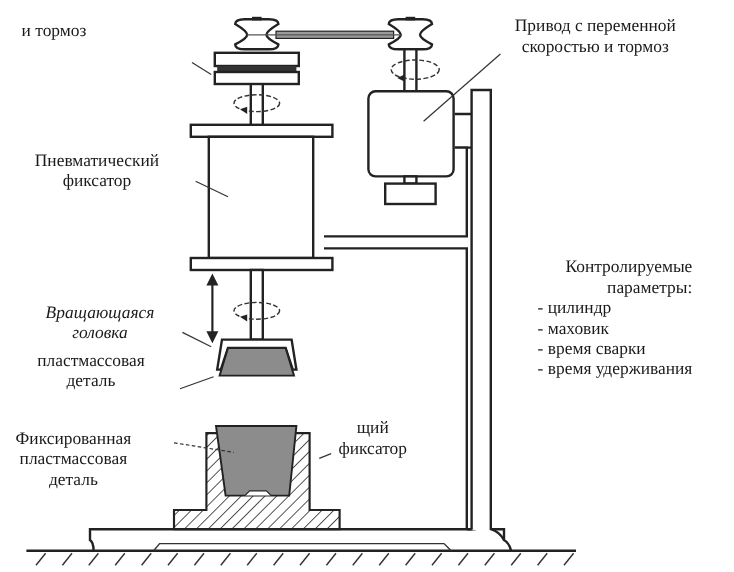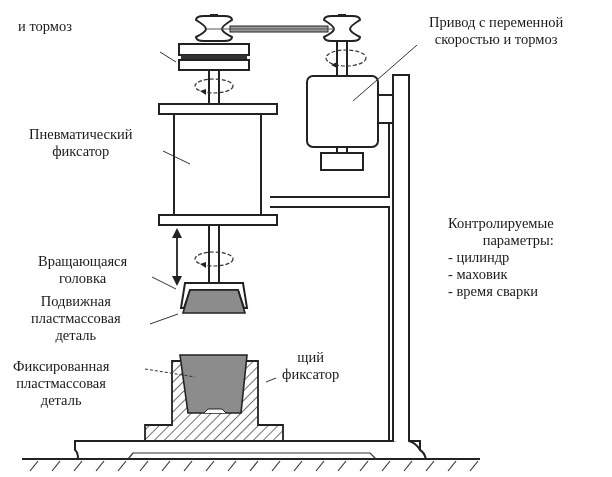--- a/index.html
+++ b/index.html
@@ -142,37 +142,37 @@
   <div>и тормоз</div>
 </div>
 <div class="lbl" style="left:429px; top:14px;">
   <div>Привод с переменной</div>
   <div>скоростью и тормоз</div>
 </div>
 <div class="lbl" style="left:29px; top:126px;">
   <div>Пневматический</div>
   <div>фиксатор</div>
 </div>
-<div class="lbl" style="left:38px; top:253px;">
+<div class="lbl" style="left:38px; top:253px;font-style:italic;">
   <div>Вращающаяся</div>
   <div>головка</div>
 </div>
 <div class="lbl" style="left:31px; top:293px;">
-  <div>Подвижная</div>
   <div>пластмассовая</div>
   <div>деталь</div>
 </div>
 <div class="lbl" style="left:13px; top:358px;">
   <div>Фиксированная</div>
   <div>пластмассовая</div>
   <div>деталь</div>
 </div>
 <div class="lbl" style="left:282px; top:349px;">
   <div>щий</div>
   <div>фиксатор</div>
 </div>
 <div class="lbl params" style="left:448px; top:215px;">
   <div class="ptitle">Контролируемые</div>
   <div class="ptitle">параметры:</div>
   <div>- цилиндр</div>
   <div>- маховик</div>
   <div>- время сварки</div>
+  <div>- время удерживания</div>
 </div>
 
 </body></html>

